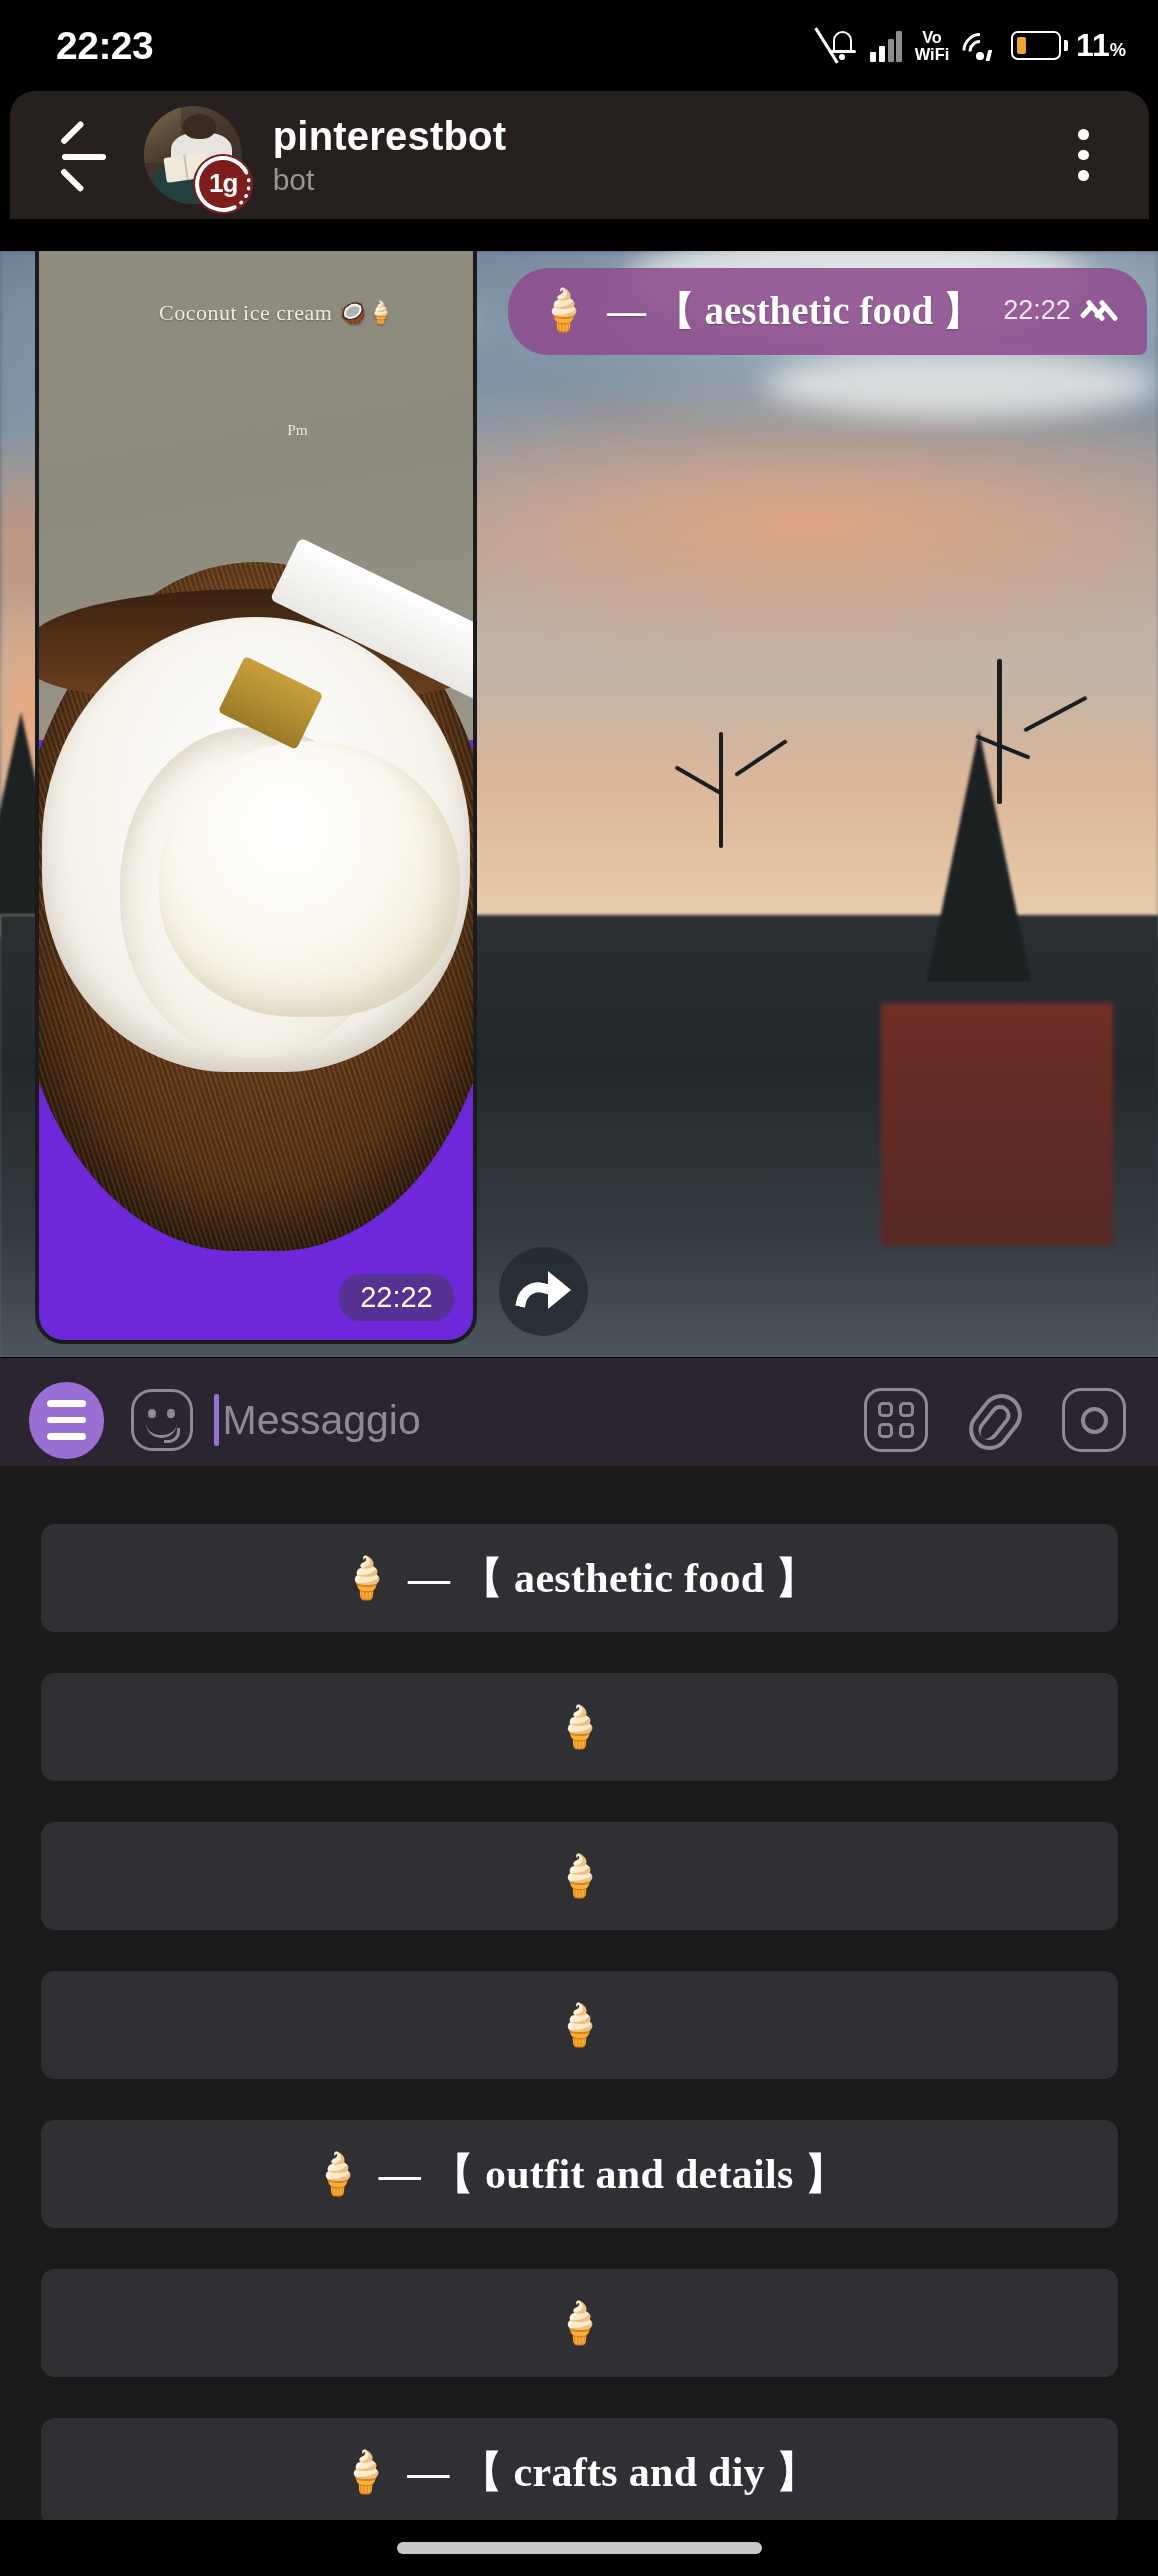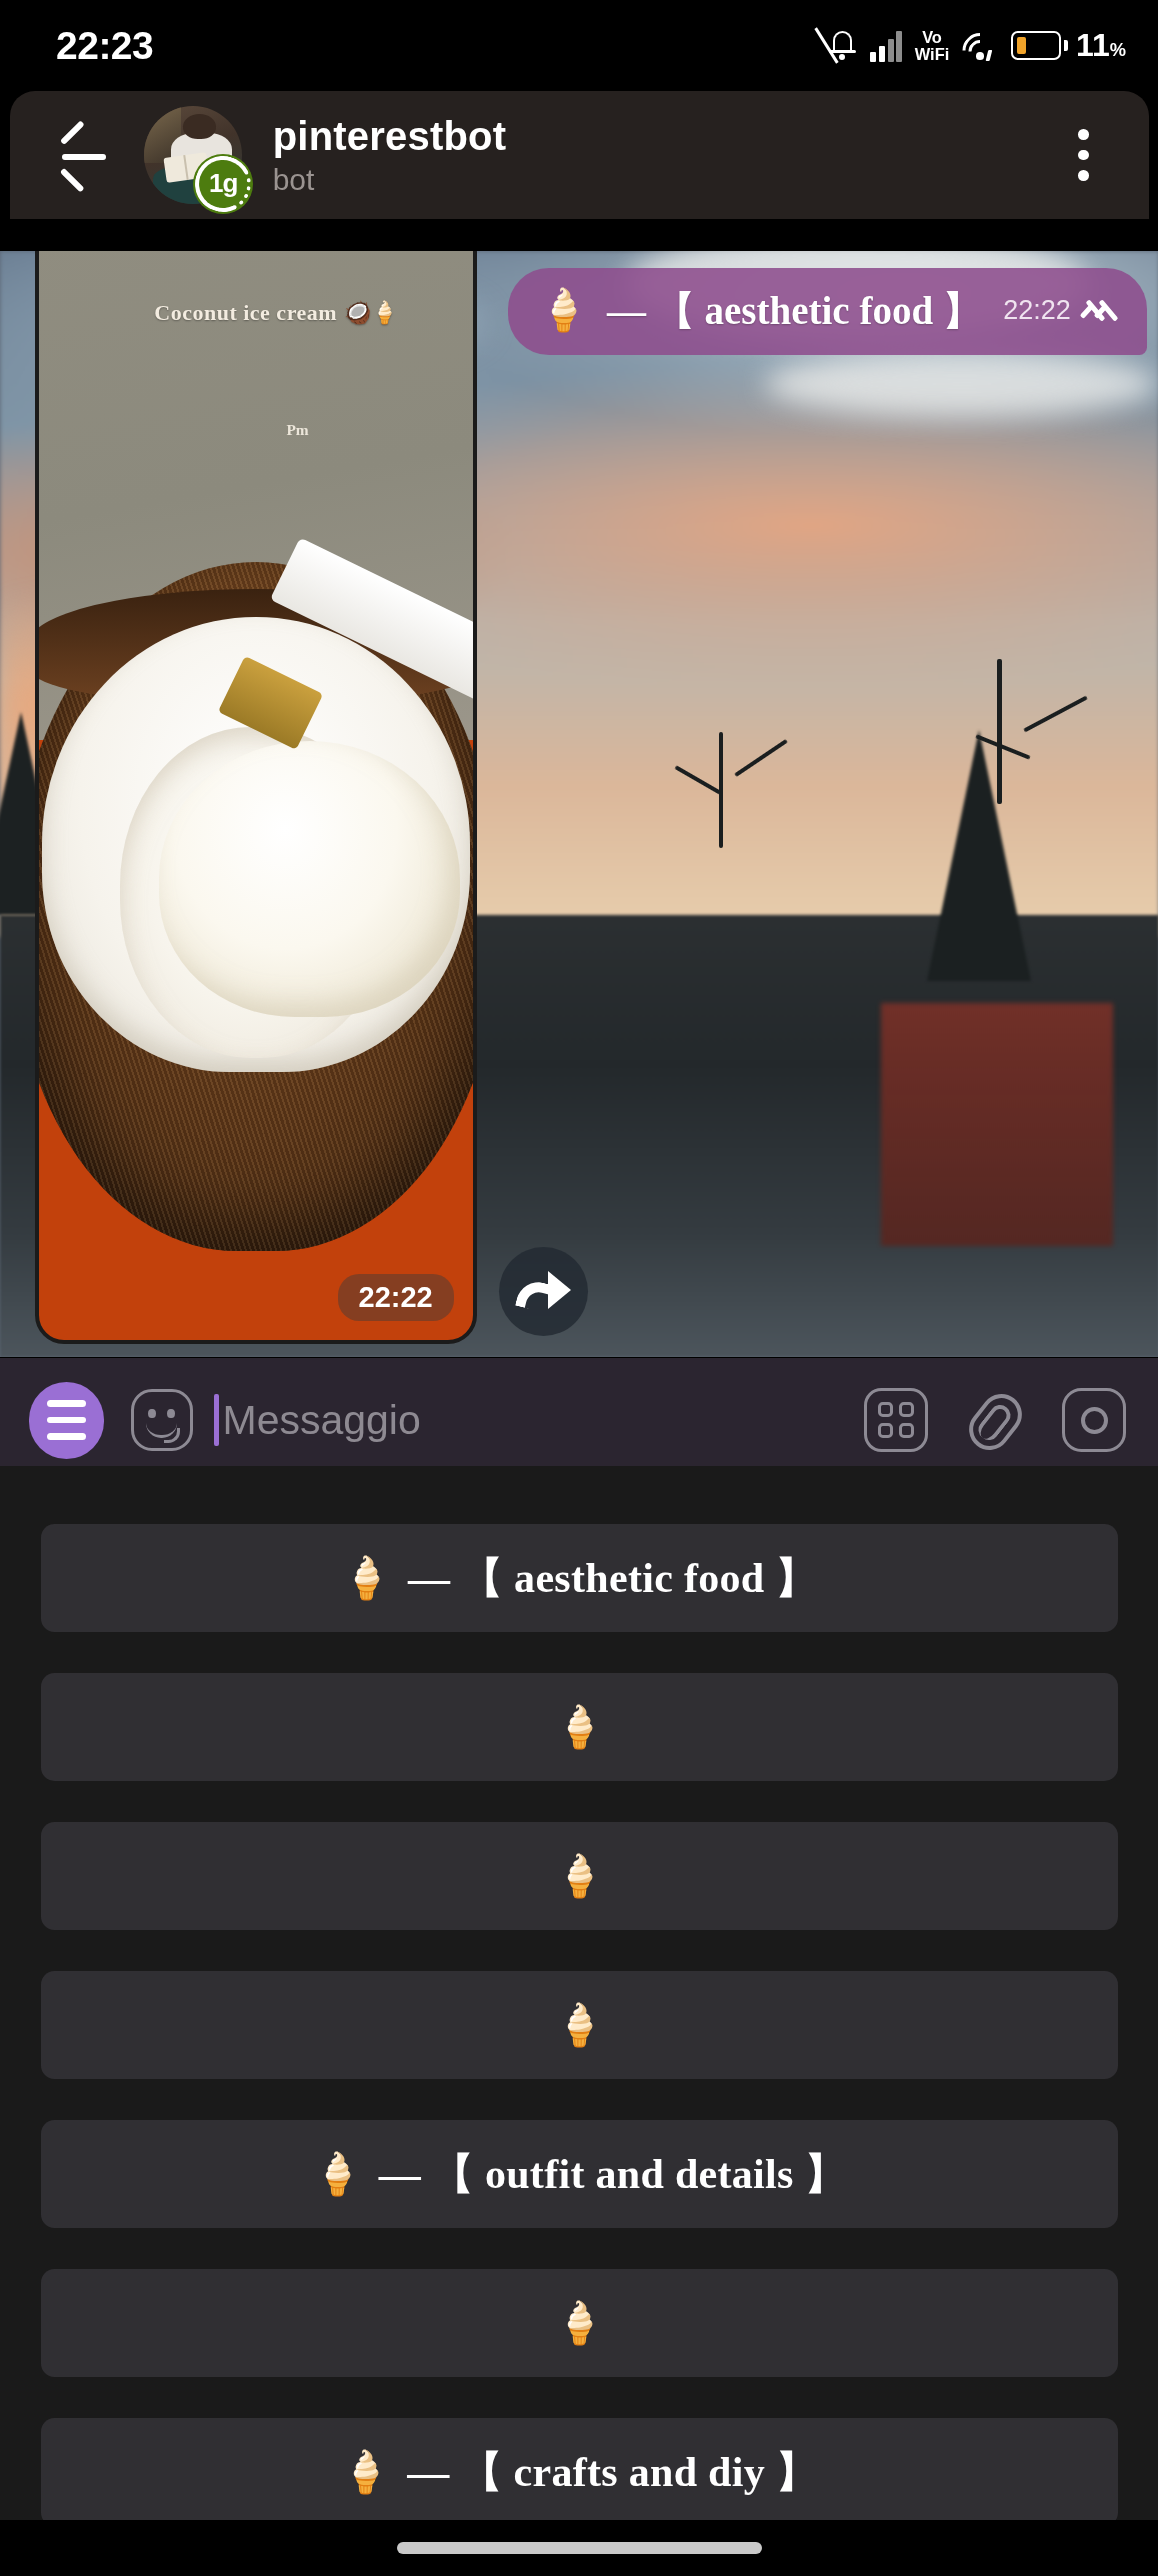--- a/index.html
+++ b/index.html
@@ -85,21 +85,21 @@
      background:#3a2b22; border-radius:50% 50% 45% 45%; }
   .hdr-avatar .person-body{ position:absolute; left:28%; top:28%; width:62%; height:44%;
      background:#e8e4de; border-radius:38% 38% 12% 12%; }
   .hdr-avatar .legs{ position:absolute; left:10%; top:62%; width:74%; height:40%;
      background:#20413f; border-radius:30% 20% 0 0; }
   .hdr-avatar .book{ position:absolute; left:22%; top:50%; width:44%; height:26%;
      background:#efe9dc; border-radius:2.9px; transform:rotate(-8deg); }
   .hdr-avatar .book::after{ content:""; position:absolute; left:46%; top:0; width:1.9px; height:100%; background:#c9c0ae;}
   .story-badge{
     position:absolute; right:-11.6px; bottom:-9.7px; width:60px; height:60px; border-radius:50%;
-    background:#4d7c0f; display:flex; align-items:center; justify-content:center;
+    background:#7f1d1d; display:flex; align-items:center; justify-content:center;
   }
   .story-ring{
     position:absolute; inset:1.9px; border-radius:50%;
     border:4.8px solid #fff;
     border-right-color:rgba(255,255,255,0.0);
     transform:rotate(18deg);
   }
   .story-ring2{
     position:absolute; inset:1.9px; border-radius:50%;
     border:4.8px dotted #fff; border-top-color:transparent; border-left-color:transparent;
@@ -176,21 +176,21 @@
   .ticks{ position:relative; width:42px; height:25px; }
   .ticks i{ position:absolute; display:block; background:#fff; border-radius:1.9px;}
   .ticks .t1{ width:4.8px; height:15.4px; transform:rotate(42deg); left:5.8px; top:5.8px;}
   .ticks .t2{ width:4.8px; height:25px; transform:rotate(-40deg); left:14.5px; top:0px;}
   .ticks .t3{ width:4.8px; height:15.4px; transform:rotate(42deg); left:19.3px; top:5.8px;}
   .ticks .t4{ width:4.8px; height:25px; transform:rotate(-40deg); left:28px; top:0px;}
 
   
   .photo-msg{
     position:absolute; left:35px; top:-27px; width:442px; height:1120px;
-    border-radius:29px; overflow:hidden; border:4.8px solid #1b1b1b; background:#c2410c;font-weight:bold;
+    border-radius:29px; overflow:hidden; border:4.8px solid #1b1b1b; background:#6d28d9;
   }
   .ph-top{
     position:absolute; left:0; top:0; width:100%; height:46%;
     background:linear-gradient(170deg,#908d80 0%,#8c8a7d 50%,#9b968a 100%);
   }
   .ph-cap{
     position:absolute; left:0; top:6.5%; width:100%;
     text-align:center; color:#f3ece0; font-family:"Liberation Serif", serif;
     font-size:22px; letter-spacing:0.5px; text-shadow:0 1px 1.9px rgba(0,0,0,.35);
     display:flex; align-items:center; justify-content:center; gap:6.8px; padding-left:42px;

